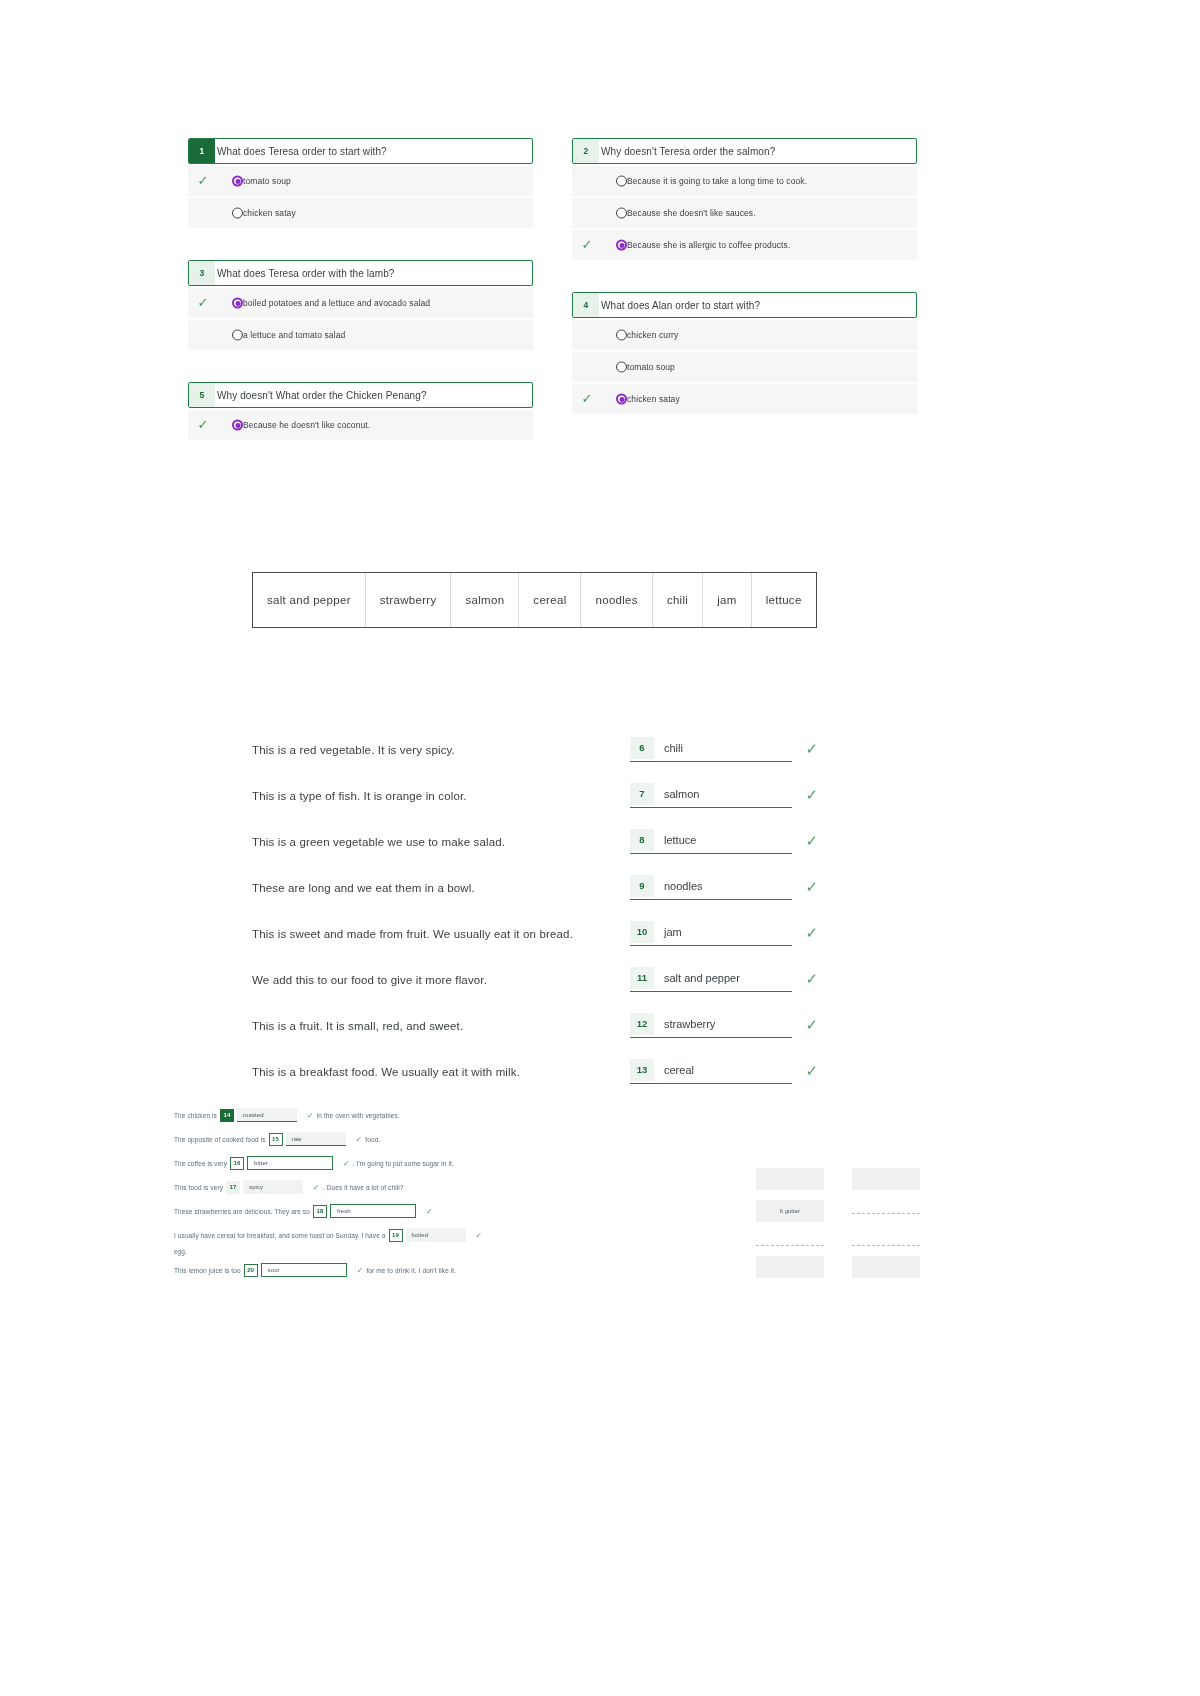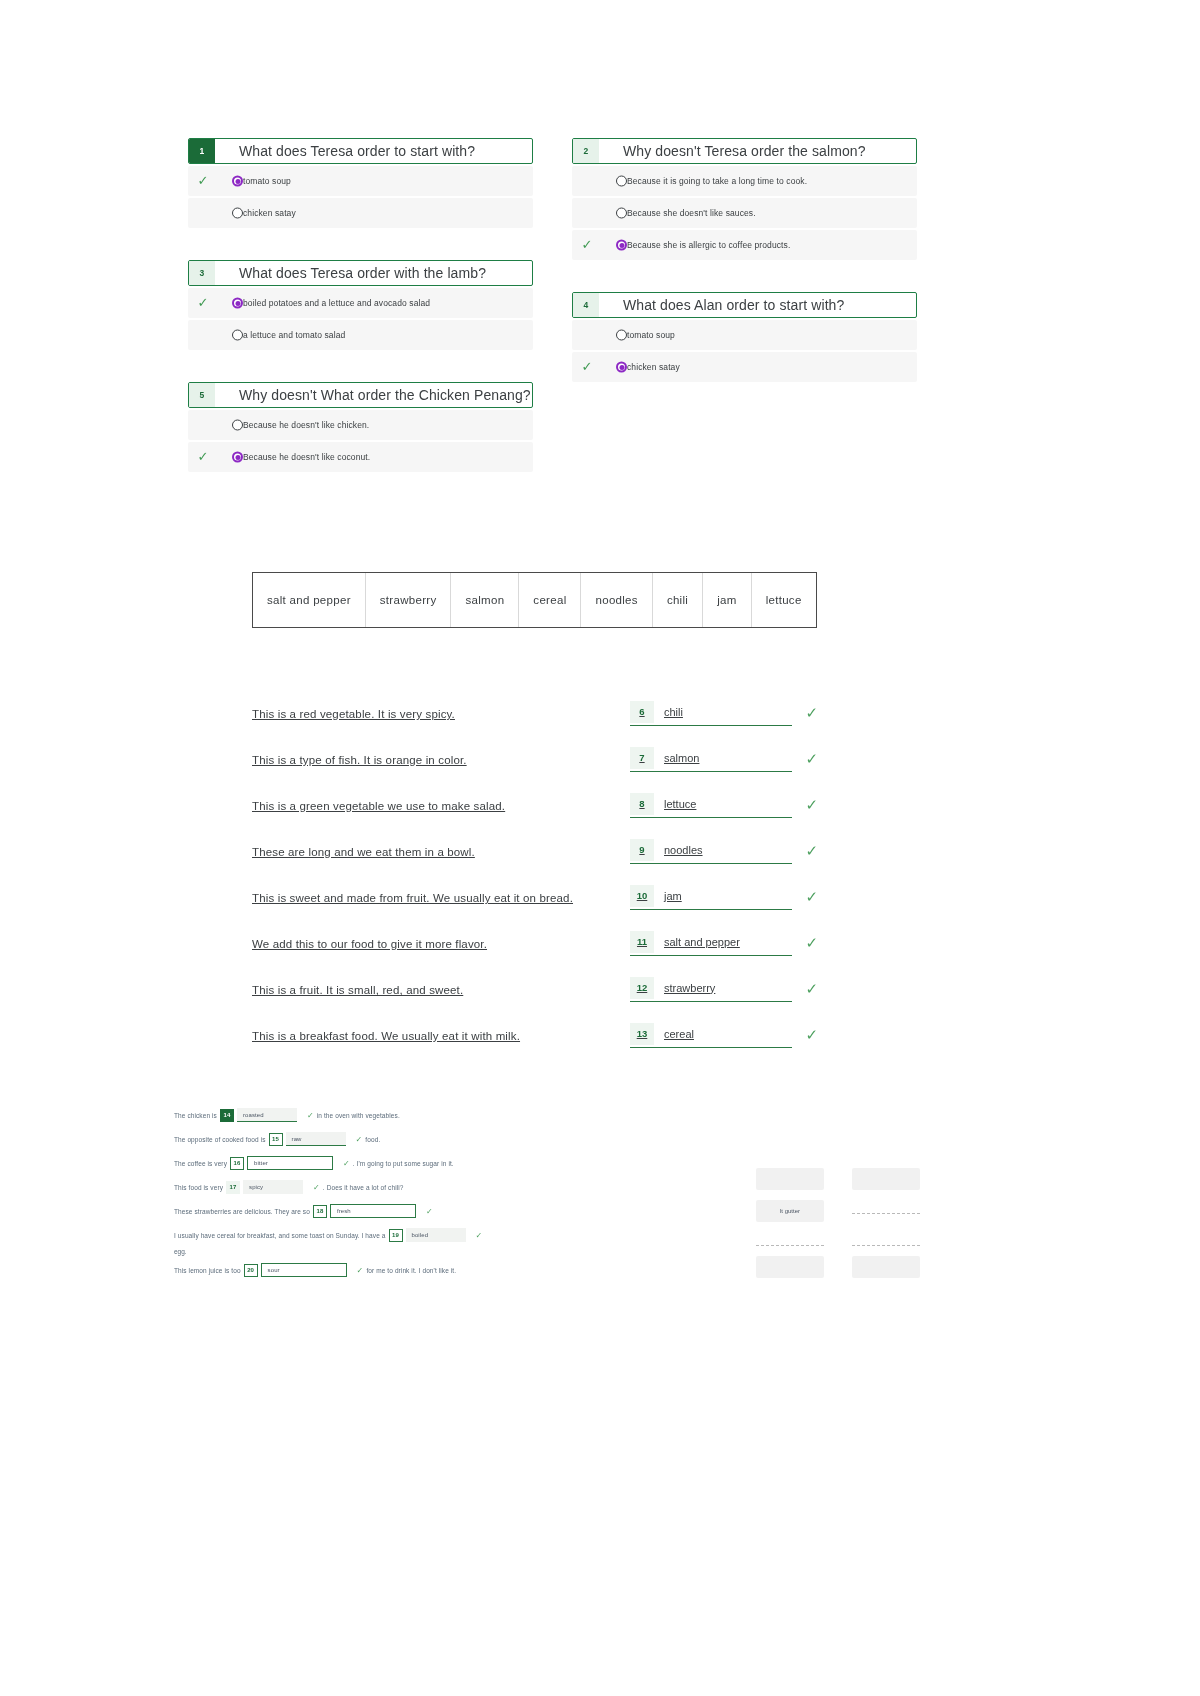--- a/index.html
+++ b/index.html
@@ -31,22 +31,22 @@
     width: 26px; min-width: 26px;
     display: flex; align-items: center; justify-content: center;
     font-size: 8.5px; font-weight: bold;
     letter-spacing: .2px;
   }
   .q-num.filled { background: #1b6b38; color: #ffffff; }
   .q-num.tint   { background: #e6f2ea; color: #1b6b38; }
   .q-text {
     flex: 1;
     display: flex; align-items: center;
-    padding-left: 24px;
-    font-size: 14px;
+    padding-left: 2px;
+    font-size: 10px;
     color: #3c4043;
     letter-spacing: .1px;
     white-space: nowrap;
     overflow: hidden;
   }
 
   .opt-row {
     position: relative;
     display: flex; align-items: center;
     height: 30px;
@@ -103,21 +103,21 @@
     border-right: 1px solid #d9d9d9;
     font-size: 11.5px;
     color: #3c4043;
     padding: 0 14px;
     white-space: nowrap;
     letter-spacing: .3px;
   }
   .wb-cell:last-child { border-right: 1px solid #4a4a4a; }
 
   
-  .match { position: absolute; left: 252px; top: 680px; width: 540px; text-decoration: underline; }
+  .match { position: absolute; left: 252px; top: 716px; width: 540px; }
   .match-row {
     display: flex; align-items: flex-end;
     height: 46px;
     margin-bottom: 0px;
   }
   .match-prompt {
     flex: 1;
     font-size: 11.5px;
     color: #3c4043;
     letter-spacing: .15px;
@@ -237,24 +237,20 @@
             <span class="radio"></span>
             <span class="opt-label">a lettuce and tomato salad</span>
           </div>
         </div>
         <div class="q-card">
           <div class="q-head">
             <div class="q-num tint">5</div>
             <div class="q-text">Why doesn't What order the Chicken Penang?</div>
           </div>
           <div class="opt-row">
-            <span class="radio"></span>
-            <span class="opt-label">Because he doesn't like chicken.</span>
-          </div>
-          <div class="opt-row">
             <span class="opt-check">✓</span>
             <span class="radio sel"></span>
             <span class="opt-label">Because he doesn't like coconut.</span>
           </div>
         </div>
       </div>
     <div class="mcq-col-right" id="mcq-right">
         <div class="q-card">
           <div class="q-head">
             <div class="q-num tint">2</div>
@@ -271,20 +267,24 @@
           <div class="opt-row">
             <span class="opt-check">✓</span>
             <span class="radio sel"></span>
             <span class="opt-label">Because she is allergic to coffee products.</span>
           </div>
         </div>
         <div class="q-card">
           <div class="q-head">
             <div class="q-num tint">4</div>
             <div class="q-text">What does Alan order to start with?</div>
+          </div>
+          <div class="opt-row">
+            <span class="radio"></span>
+            <span class="opt-label">chicken curry</span>
           </div>
           <div class="opt-row">
             <span class="radio"></span>
             <span class="opt-label">tomato soup</span>
           </div>
           <div class="opt-row">
             <span class="opt-check">✓</span>
             <span class="radio sel"></span>
             <span class="opt-label">chicken satay</span>
           </div>

